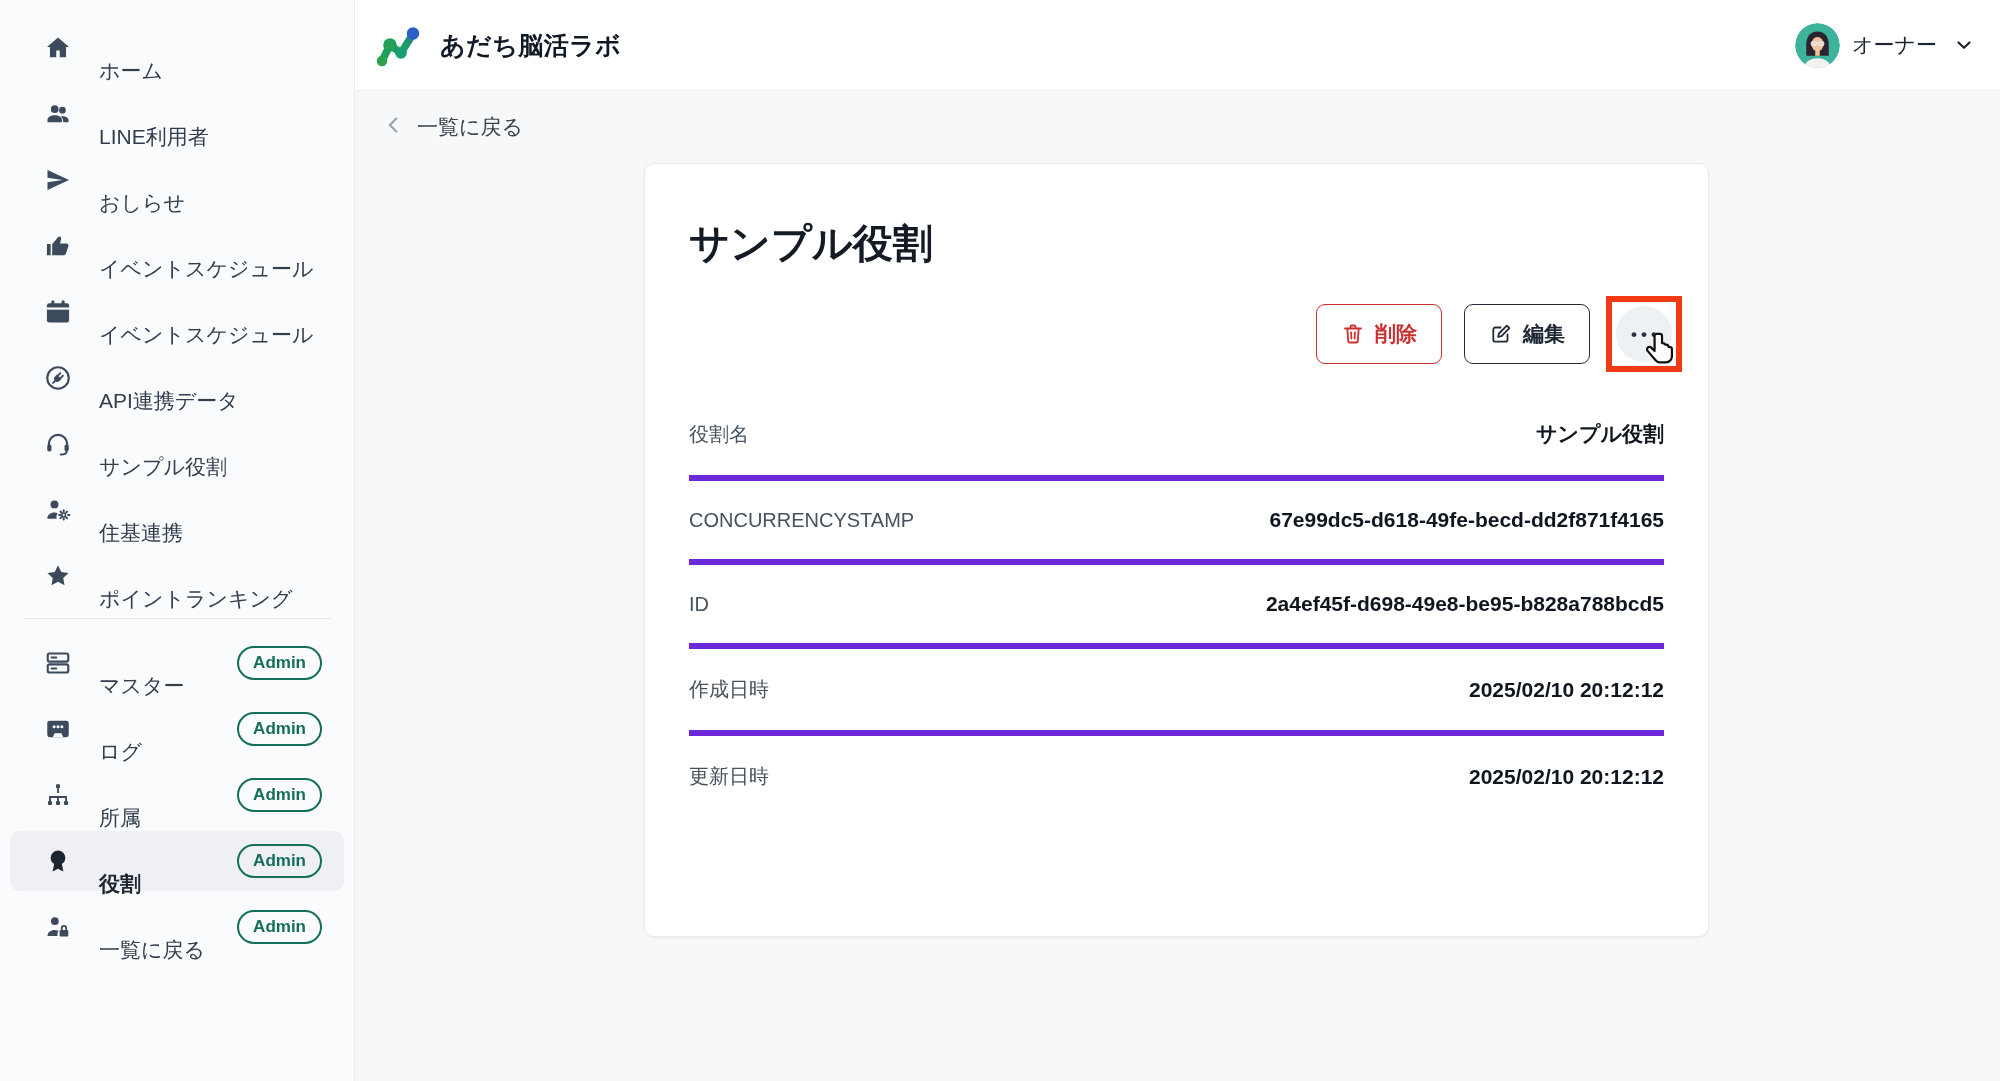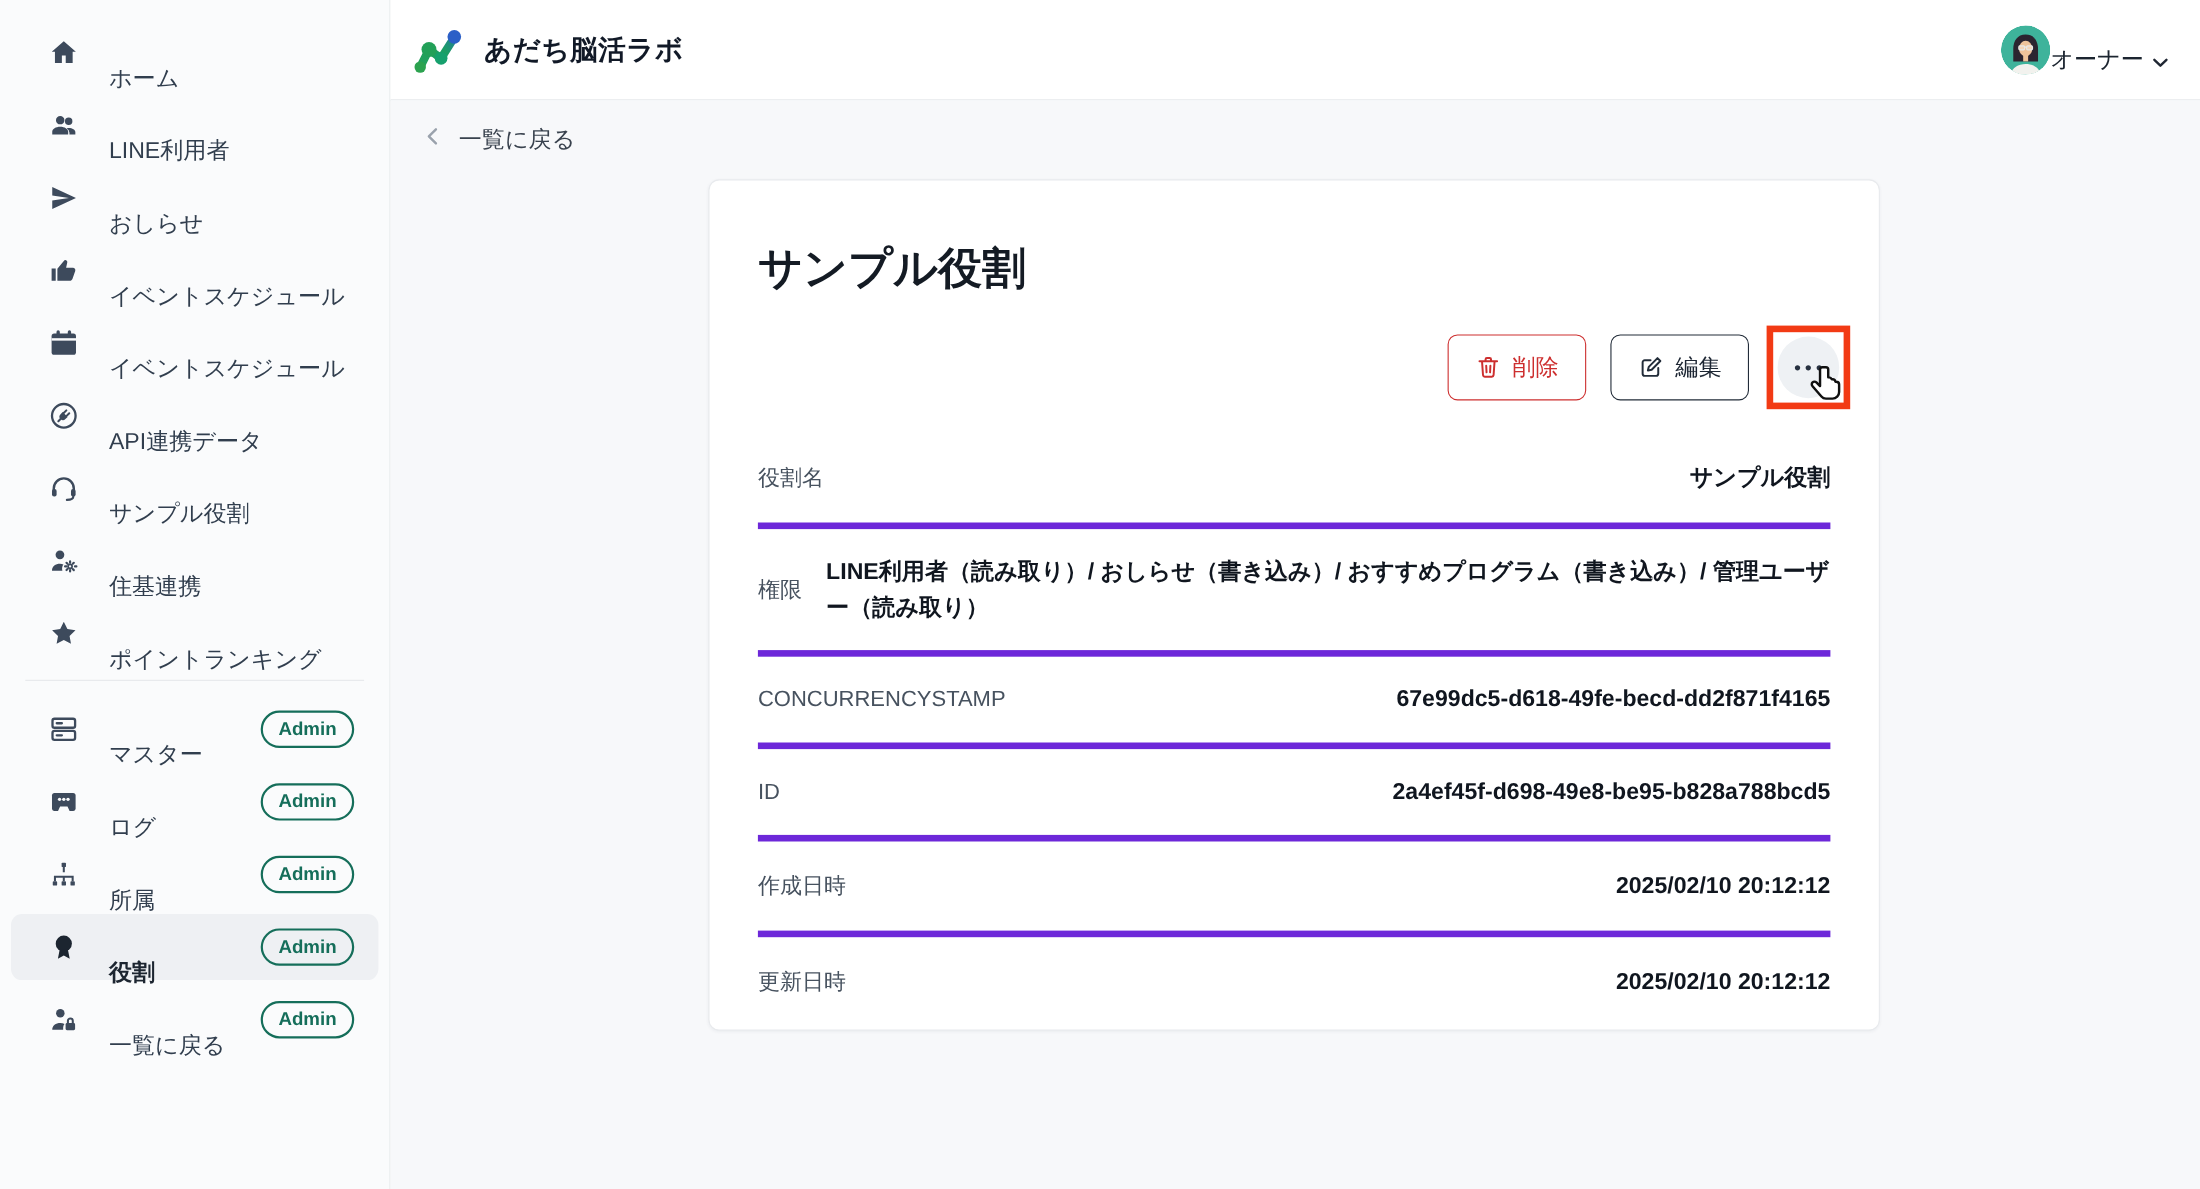--- a/index.html
+++ b/index.html
@@ -15,36 +15,36 @@
   .nav-label { font-size:21px; color:#313e4e; font-weight:500; white-space:nowrap;margin-top:46px; }
   .nav-item.active .nav-label { color:#1c2530; font-weight:700; }
   .admin-badge { margin-left:auto; border:2px solid #156e5a; color:#156e5a; font-weight:700; font-size:17px; line-height:1; padding:6px 14px 7px; border-radius:999px; background:transparent; }
   .side-divider { height:1px; background:#e6e8eb; margin:12px 23px 14px 23px; }
 
   
   .header { position:absolute; left:355px; top:0; width:1645px; height:91px; background:#ffffff; border-bottom:1px solid #eceef0; display:flex; align-items:center; padding:0 25px 0 19px; }
   .brand { display:flex; align-items:center; gap:18px; }
   .brand-logo svg { width:48px; height:48px; display:block; }
   .brand-title { font-size:25px; font-weight:700; color:#111927; letter-spacing:.5px; }
-  .user-menu { margin-left:auto; display:flex; align-items:flex-end; cursor:pointer; }
+  .user-menu { margin-left:auto; display:flex; align-items:center; gap:12px; cursor:pointer; }
   .avatar { width:45px; height:45px; border-radius:50%; overflow:hidden; }
   .avatar svg { width:45px; height:45px; display:block; }
   .user-role { font-size:21px; font-weight:500; color:#1c2530; }
   .user-caret svg { width:22px; height:22px; display:block; margin-left:4px; }
 
   
   .content { position:absolute; left:355px; top:92px; width:1645px; height:989px; background:#f7f8fa; }
   .back-link { position:absolute; left:28px; top:18px; height:34px; display:flex; align-items:center; gap:12px; font-size:21px; color:#39424e; cursor:pointer; }
   .back-link svg { width:22px; height:22px; }
 
   .card { position:absolute; left:289px; top:71px; width:1065px; height:774px; background:#ffffff; border:1px solid #e8eaed; border-radius:10px; box-shadow:0 1px 3px rgba(20,30,50,.05); padding:0 44px; }
   .card-title { margin-top:52px; font-size:40px; font-weight:700; color:#141b24; }
 
   .actions { position:absolute; top:132px; right:26px; display:flex; align-items:center; }
-  .btn { display:flex; align-items:center; justify-content:center; gap:10px; height:60px; border-radius:9px; background:#fff; font-size:21px; font-weight:400; cursor:pointer; padding:0 24px; }
+  .btn { display:flex; align-items:center; justify-content:center; gap:10px; height:60px; border-radius:9px; background:#fff; font-size:21px; font-weight:700; cursor:pointer; padding:0 24px; }
   .btn svg { width:24px; height:24px; }
   .btn-delete { border:1px solid #cd2f2f; color:#cd2f2f; margin-right:22px; }
   .btn-edit { border:1px solid #222c39; color:#1d2633; margin-right:16px; }
   .annotation-box { width:76px; height:76px; border:6px solid #f23a14; background:#ffffff; display:flex; align-items:center; justify-content:center; position:relative; }
   .more-btn { width:56px; height:56px; border-radius:50%; background:#eef1f4; display:flex; align-items:center; justify-content:center; cursor:pointer; border:none; }
   .more-dots { font-size:17px; letter-spacing:4px; font-weight:700; color:#273140; line-height:1; padding-left:4px; }
   .cursor-overlay { position:absolute; right:-4px; bottom:-2px; width:38px; height:38px; pointer-events:none; }
 
   .rows { margin-top:122px; }
   .detail-row { display:flex; align-items:center; padding:27px 0; border-bottom:6px solid #6d28d9; }
@@ -324,24 +324,20 @@
             </svg>
         </span>
       </div>
     </div>
 
     <div class="rows">
       <div class="detail-row">
         <span class="row-label">役割名</span>
         <span class="row-value">サンプル役割</span>
       </div>
-      <div class="detail-row perm">
-        <span class="row-label">権限</span>
-        <span class="row-value">LINE利用者（読み取り）/ おしらせ（書き込み）/ おすすめプログラム（書き込み）/ 管理ユーザー（読み取り）</span>
-      </div>
       <div class="detail-row">
         <span class="row-label">CONCURRENCYSTAMP</span>
         <span class="row-value">67e99dc5-d618-49fe-becd-dd2f871f4165</span>
       </div>
       <div class="detail-row">
         <span class="row-label">ID</span>
         <span class="row-value">2a4ef45f-d698-49e8-be95-b828a788bcd5</span>
       </div>
       <div class="detail-row">
         <span class="row-label">作成日時</span>

